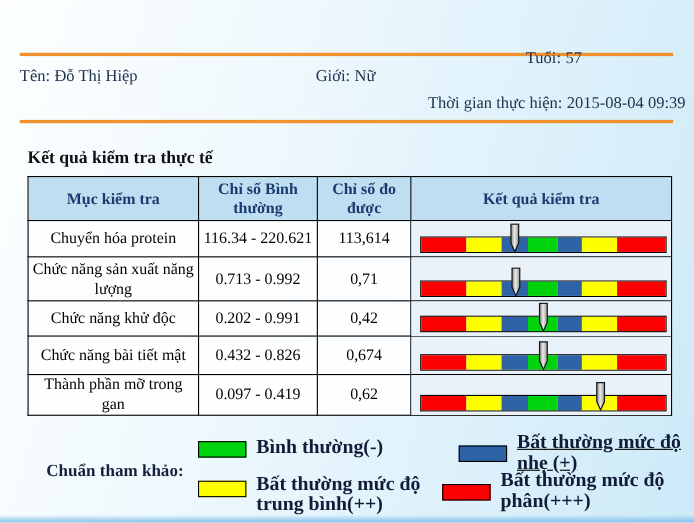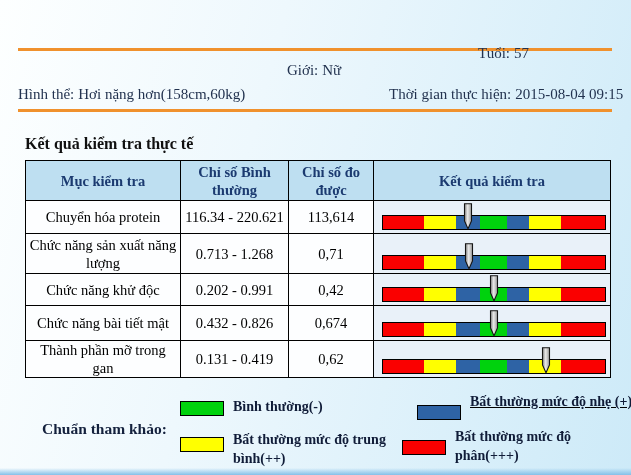--- a/index.html
+++ b/index.html
@@ -46,45 +46,45 @@
   td.barcell{background:#e9f1f9;position:relative;padding:0;}
   .bar{
     position:absolute;left:8px;bottom:3px;width:222px;height:13px;
     display:flex;border:1px solid #000;box-sizing:content-box;overflow:visible;
   }
   .bar .seg{height:100%;}
   .marker{position:absolute;bottom:-1px;transform:translateX(-50%);width:13px;height:27px;pointer-events:none;}
   .legend-caption{position:absolute;left:42px;top:420px;font-size:15.5px;font-weight:bold;color:#14213d;}
   .leg-item{position:absolute;display:flex;}
   .leg-swatch{width:42px;height:13px;border:1px solid #000;flex-shrink:0;margin-right:9px;}
-  .leg-label{font-size:14px;font-weight:bold;color:#101c38;line-height:19px;}
+  .leg-label{font-size:18px;font-weight:bold;color:#101c38;line-height:19px;}
   .leg-1{left:180px;top:397px;}.leg-1 .leg-swatch{margin-top:4px;}.leg-1 .leg-label{width:220px;}
   .leg-2{left:180px;top:430px;}.leg-2 .leg-swatch{margin-top:7px;}.leg-2 .leg-label{width:190px;}
   .leg-3{left:417px;top:392px;text-decoration:underline;}.leg-3 .leg-swatch{margin-top:13px;}.leg-3 .leg-label{width:175px;}
   .leg-4{left:402px;top:427px;}.leg-4 .leg-swatch{margin-top:13px;}.leg-4 .leg-label{width:150px;}
 </style>
 </head>
 <body>
 
 <div class="page">
 
 
   <div class="rule rule-1" style="background: rgb(240, 145, 45);"></div>
 
+  <span class="info i-name">
+    <span class="lbl">Tên:</span><span>Đỗ Thị Hiệp</span>
+  </span>
   <span class="info i-gender">
     <span class="lbl">Giới:</span><span>Nữ</span>
   </span>
   <span class="info i-age">
     <span class="lbl">Tuổi:</span><span>57</span>
   </span>
-  <span class="info i-body">
-    <span class="lbl">Hình thể:</span><span>Hơi nặng hơn(158cm,60kg)</span>
-  </span>
   <span class="info i-time">
-    <span class="lbl">Thời gian thực hiện:</span><span>2015-08-04 09:15</span>
+    <span class="lbl">Thời gian thực hiện:</span><span>2015-08-04 09:39</span>
   </span>
 
   <div class="rule rule-2" style="background: rgb(240, 145, 45);"></div>
 
   <div class="section-title">Kết quả kiểm tra thực tế</div>
 
   <table class="results">
     <colgroup>
         <col class="c1">
         <col class="c2">
@@ -119,21 +119,21 @@
                       <stop offset="1" stop-color="#989898"></stop>
                     </linearGradient>
                   </defs>
                   <path d="M3 0.8 H10 V18 L6.5 25.8 L3 18 Z" fill="url(#mg0)" stroke="#151515" stroke-width="1.1"></path>
                 </svg></div>
             </div>
           </td>
     </tr>
     <tr class="rh2">
       <td class="cell">Chức năng sản xuất năng lượng</td>
-      <td class="cell">0.713 - 1.268</td>
+      <td class="cell">0.713 - 0.992</td>
       <td class="cell">0,71</td>
       <td class="barcell">
             <div class="bar">
               <div class="seg" style="width: 18.3%; background: rgb(250, 0, 0);"></div>
               <div class="seg" style="width: 14.7%; background: rgb(255, 255, 0);"></div>
               <div class="seg" style="width: 10.7%; background: rgb(46, 99, 165);"></div>
               <div class="seg" style="width: 12.1%; background: rgb(0, 210, 13);"></div>
               <div class="seg" style="width: 9.8%; background: rgb(46, 99, 165);"></div>
               <div class="seg" style="width: 14.7%; background: rgb(255, 255, 0);"></div>
               <div class="seg" style="width: 19.7%; background: rgb(250, 0, 0);"></div>
@@ -197,21 +197,21 @@
                       <stop offset="1" stop-color="#989898"></stop>
                     </linearGradient>
                   </defs>
                   <path d="M3 0.8 H10 V18 L6.5 25.8 L3 18 Z" fill="url(#mg3)" stroke="#151515" stroke-width="1.1"></path>
                 </svg></div>
             </div>
           </td>
     </tr>
     <tr class="rh5">
       <td class="cell">Thành phần mỡ trong gan</td>
-      <td class="cell">0.131 - 0.419</td>
+      <td class="cell">0.097 - 0.419</td>
       <td class="cell">0,62</td>
       <td class="barcell">
             <div class="bar">
               <div class="seg" style="width: 18.3%; background: rgb(250, 0, 0);"></div>
               <div class="seg" style="width: 14.7%; background: rgb(255, 255, 0);"></div>
               <div class="seg" style="width: 10.7%; background: rgb(46, 99, 165);"></div>
               <div class="seg" style="width: 12.1%; background: rgb(0, 210, 13);"></div>
               <div class="seg" style="width: 9.8%; background: rgb(46, 99, 165);"></div>
               <div class="seg" style="width: 14.7%; background: rgb(255, 255, 0);"></div>
               <div class="seg" style="width: 19.7%; background: rgb(250, 0, 0);"></div>

